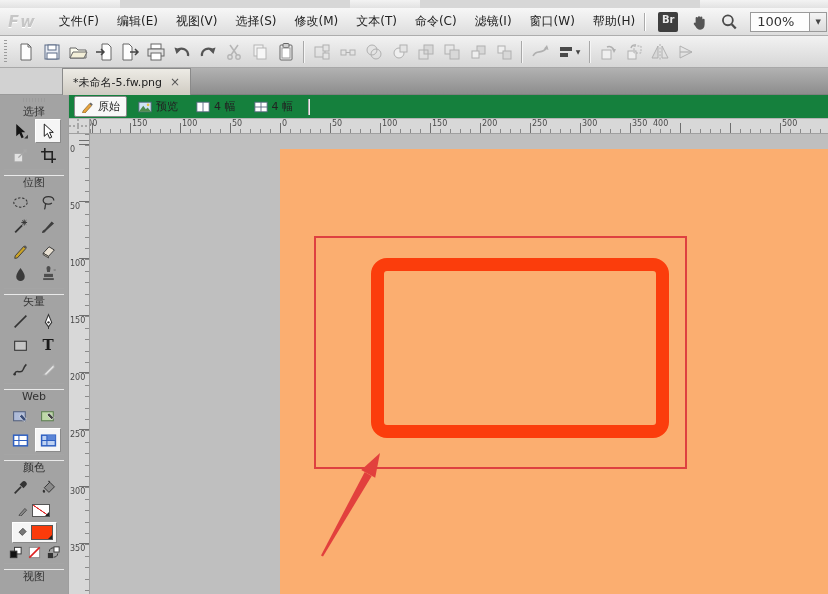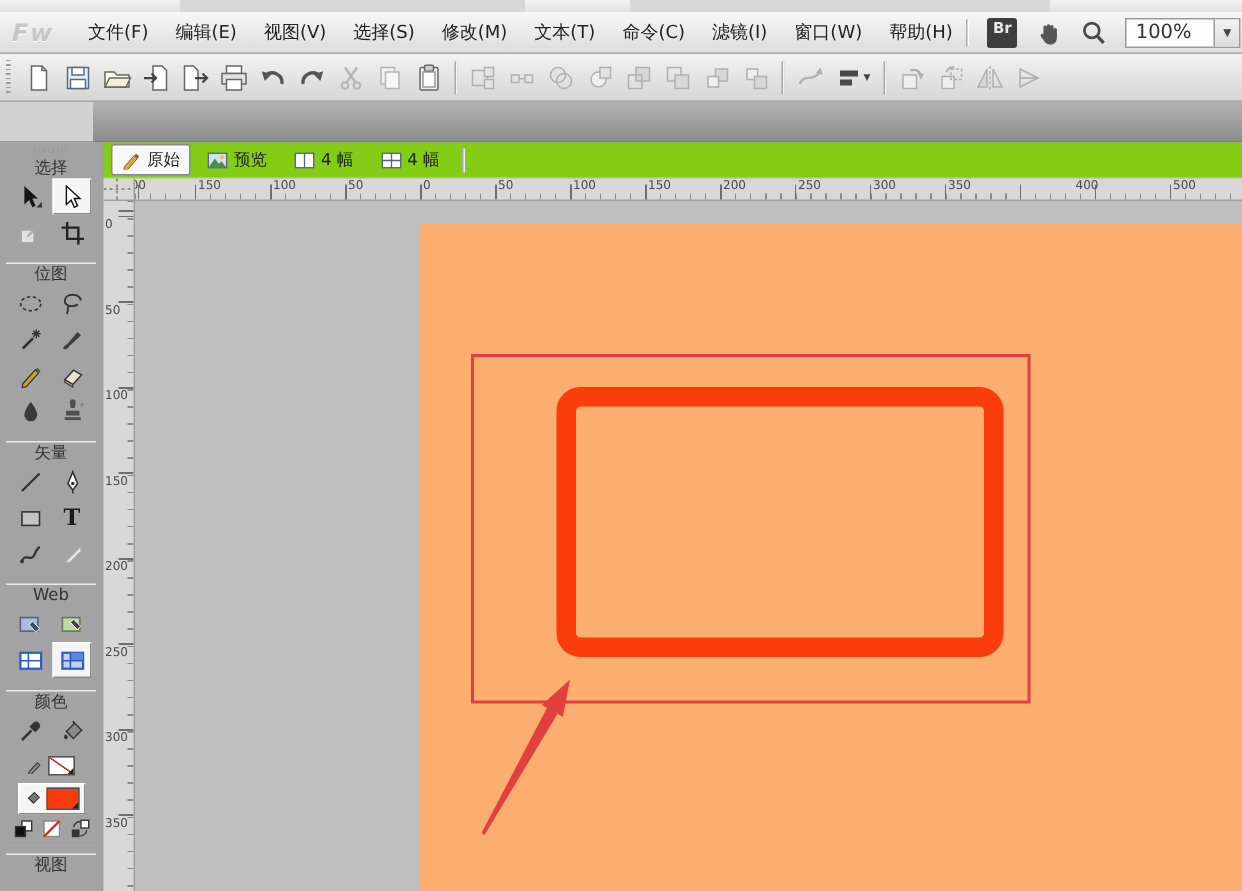--- a/index.html
+++ b/index.html
@@ -44,21 +44,21 @@
   .tool-text{font-size:15px;font-weight:bold;color:#1a1a1a;font-family:"DejaVu Serif","Liberation Serif",serif;}
   .swatch-row{display:flex;align-items:center;justify-content:center;gap:3px;height:22px;}
   .swatch{position:relative;border:1px solid #555;box-sizing:border-box;background:#fff;}
   .swatch .corner{position:absolute;right:0;bottom:0;width:0;height:0;border-left:4px solid transparent;border-bottom:4px solid #222;}
   .stroke-swatch{width:18px;height:13px;background:linear-gradient(to top right,#fff 46%,#E03030 48%,#E03030 52%,#fff 54%);}
   .fill-swatch{width:22px;height:15px;}
   .fill-box{display:flex;align-items:center;gap:3px;background:#F5F5F5;border:1px solid;border-color:#FFFFFF #8A8A8A #8A8A8A #FFFFFF;padding:2px 3px;}
   .small-row{display:flex;align-items:center;justify-content:center;gap:4px;height:18px;}
   
   .doc-col{flex:1;display:flex;flex-direction:column;min-width:0;}
-  .preview-strip{height:23px;background:#84cc16;border-bottom:1px solid #B5B5B5;display:flex;align-items:center;gap:4px;padding-left:5px;}
+  .preview-strip{height:23px;background:#15803d;border-bottom:1px solid #B5B5B5;display:flex;align-items:center;gap:4px;padding-left:5px;}
   .vm-btn{display:flex;align-items:center;gap:4px;height:19px;padding:0 6px;font-size:11px;color:#222;border:1px solid transparent;}
   .vm-btn.active{background:#F8F8F8;border:1px solid #8A8A8A;border-radius:2px;box-shadow:inset 0 1px 0 #fff;}
   .vm-sep{width:1px;height:16px;background:#AAA;border-right:1px solid #EEE;margin-left:4px;}
   
   .ruler-row{height:15px;display:flex;}
   .ruler-corner{width:20px;background:#D8D8D8;border-right:1px solid #A0A0A0;border-bottom:1px solid #A0A0A0;position:relative;}
   .ruler-corner svg{position:absolute;left:0;top:0;}
   .h-ruler{flex:1;position:relative;background:#D8D8D8 ;border-bottom:1px solid #A0A0A0;overflow:hidden;
     background-image:repeating-linear-gradient(90deg,#6E6E6E 0 1px,transparent 1px 50px),repeating-linear-gradient(90deg,#8A8A8A 0 1px,transparent 1px 10px);
     background-size:auto 10px,auto 4px;background-position:40px bottom,0 bottom;background-repeat:repeat-x;}
@@ -278,20 +278,24 @@
     <span class="tb">
         <svg width="20" height="20" viewBox="0 0 20 20">
           <polygon points="16,10 4,4 4,16" fill="none" stroke="#B0B0B0"></polygon>
           <line x1="4" y1="10" x2="16" y2="10" stroke="#B0B0B0" stroke-width="1.2"></line>
         </svg>
       </span>
   </div>
 
   <div class="tabbar">
     <span class="tabbar-left"></span>
+    <span class="doc-tab">
+      <span>*未命名-5.fw.png</span>
+      <span class="tab-close">×</span>
+    </span>
     <span class="tabbar-fill"></span>
   </div>
 
   <div class="main">
 
     <div class="tools-panel">
       <div class="panel-grip"></div>
 
       <div class="sec-h">选择</div>
       <div class="tool-grid">
@@ -544,21 +548,21 @@
             <span class="rlabel h" style="left: 92px;">100</span>
             <span class="rlabel h" style="left: 142px;">50</span>
             <span class="rlabel h" style="left: 192px;">0</span>
             <span class="rlabel h" style="left: 242px;">50</span>
             <span class="rlabel h" style="left: 292px;">100</span>
             <span class="rlabel h" style="left: 342px;">150</span>
             <span class="rlabel h" style="left: 392px;">200</span>
             <span class="rlabel h" style="left: 442px;">250</span>
             <span class="rlabel h" style="left: 492px;">300</span>
             <span class="rlabel h" style="left: 542px;">350</span>
-            <span class="rlabel h" style="left: 627px;">400</span>
+            <span class="rlabel h" style="left: 563px;">400</span>
             <span class="rlabel h" style="left: 642px; margin-top: 17px;">450</span>
             <span class="rlabel h" style="left: 692px;">500</span>
           </div>
       </div>
 
       <div class="canvas-band">
         <div class="v-ruler">
             <span class="rlabel v" style="top: 12px;">0</span>
             <span class="rlabel v" style="top: 69px;">50</span>
             <span class="rlabel v" style="top: 126px;">100</span>

